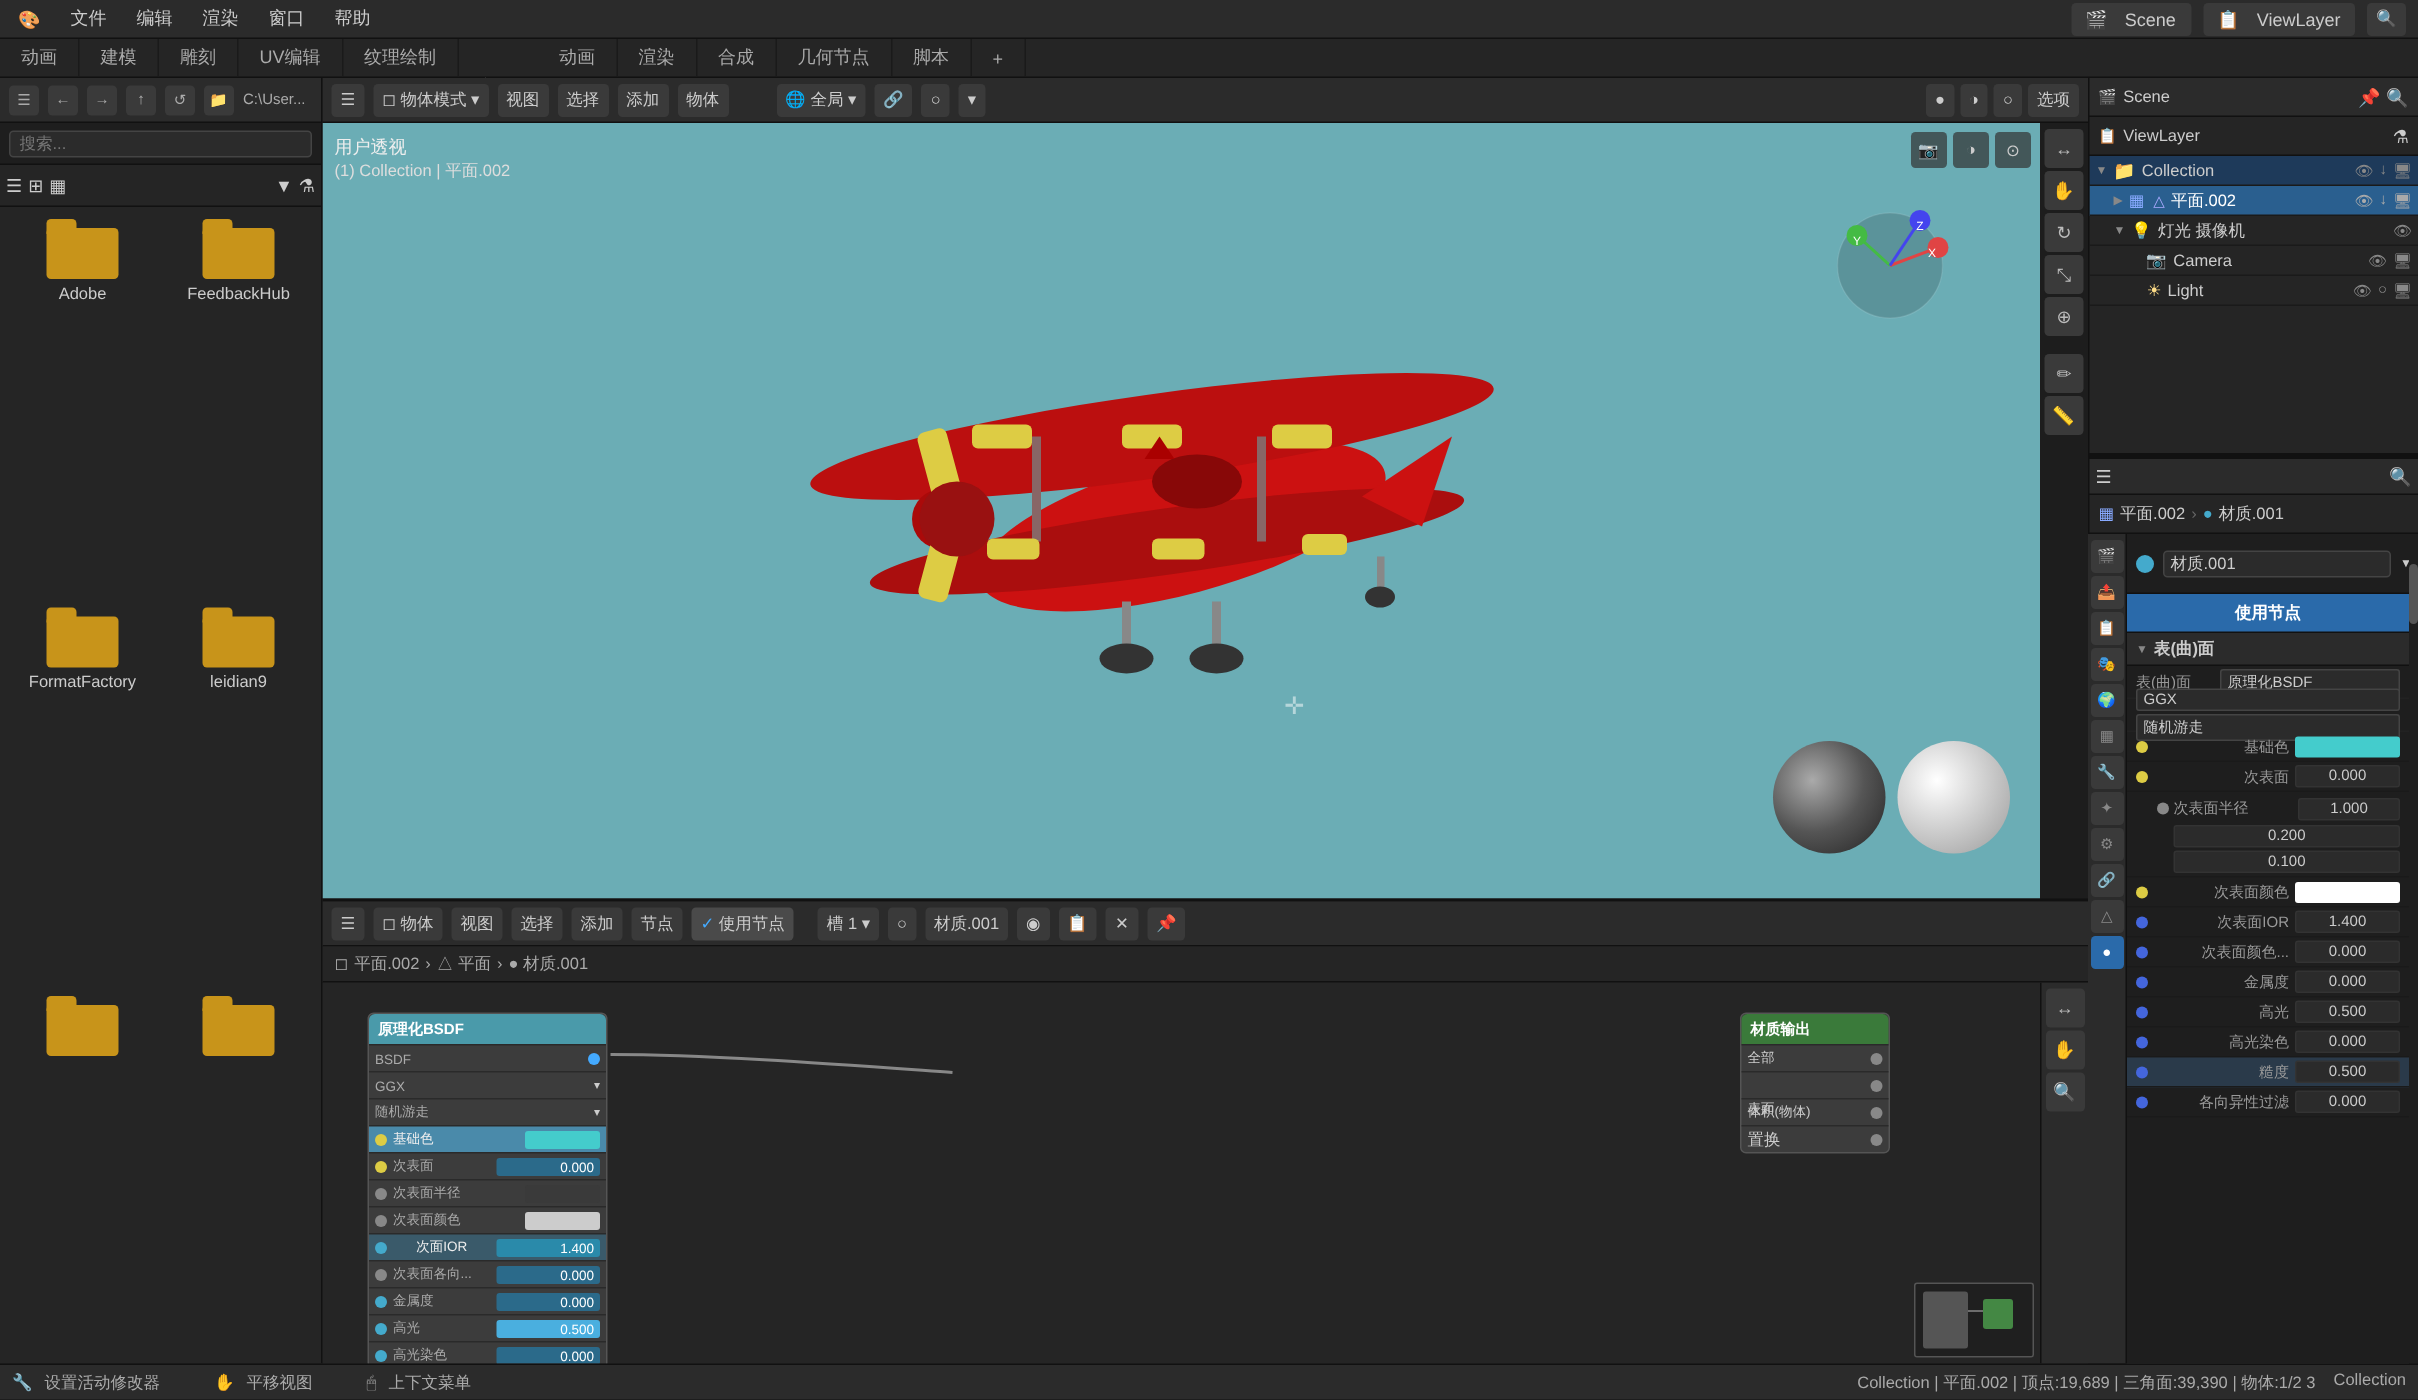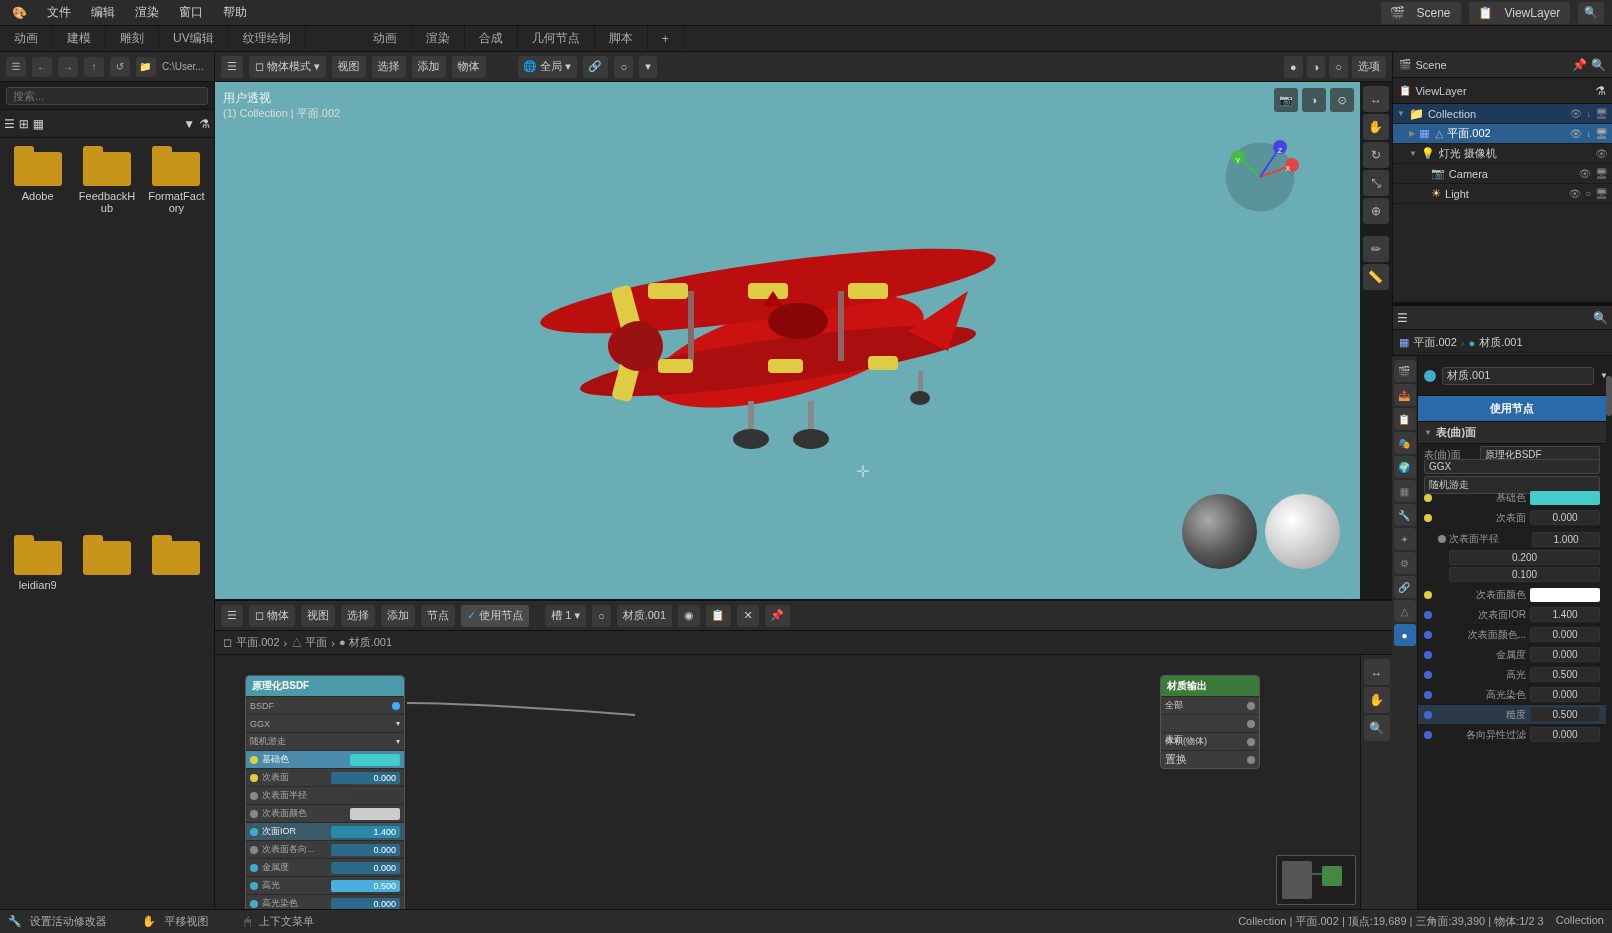--- a/index.html
+++ b/index.html
@@ -117,21 +117,21 @@
       display: flex;
       align-items: center;
       padding: 0 4px;
       gap: 4px;
       border-bottom: 1px solid #111;
     }
     .folder-grid {
       flex: 1;
       padding: 8px;
       display: grid;
-      grid-template-columns: 1fr 1fr 1fr;
+      grid-template-columns: 1fr 1fr;
       gap: 10px;
       overflow-y: auto;
     }
     .folder-item {
       display: flex;
       flex-direction: column;
       align-items: center;
       gap: 4px;
       cursor: pointer;
     }
@@ -905,21 +905,21 @@
               <span style="font-size:9px; color:#aaa; flex:1;">次表面半径</span>
               <div style="width:50px; height:12px; background:#3a3a3a; border-radius:2px; font-size:9px; display:flex; align-items:center; justify-content:flex-end; padding-right:2px; color:#aaa;"></div>
             </div>
             <div class="node-row">
               <div class="node-dot gray"></div>
               <span style="font-size:9px; color:#aaa; flex:1;">次表面颜色</span>
               <div style="width:50px; height:12px; background:#cccccc; border-radius:2px;"></div>
             </div>
             <div class="node-row" style="background:#3a5a6a;">
               <div class="node-dot teal"></div>
-              <span style="font-size:9px; color:#eee; flex:1;">次面IOR</span>
+              <span style="font-size:9px; color:#eee; flex:1;text-align:center;">次面IOR</span>
               <div class="node-value-bar" style="width:40px; background:#2a8aaa;">1.400</div>
             </div>
             <div class="node-row">
               <div class="node-dot gray"></div>
               <span style="font-size:9px; color:#aaa; flex:1;">次表面各向...</span>
               <div class="node-value-bar" style="width:40px; background:#2b6a8a;">0.000</div>
             </div>
             <div class="node-row">
               <div class="node-dot teal"></div>
               <span style="font-size:9px; color:#aaa; flex:1;">金属度</span>

